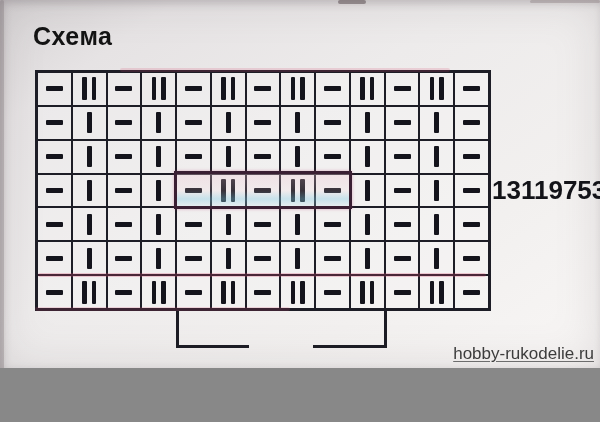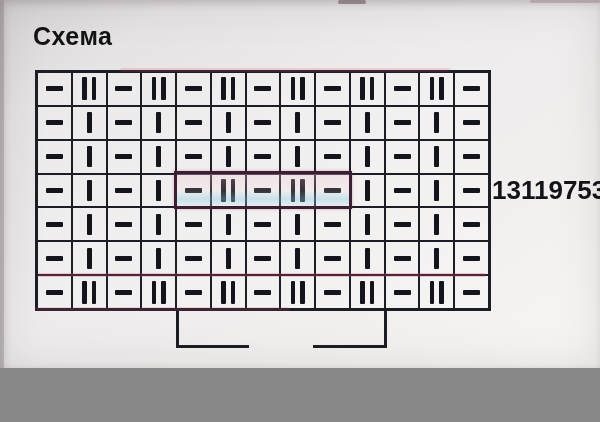--- a/index.html
+++ b/index.html
@@ -411,14 +411,15 @@
       <div class="row-num">5</div>
       <div class="row-num">3</div>
       <div class="row-num">1</div>
     </div>
 
   <div class="bracket-line bl-left-v"></div>
   <div class="bracket-line bl-right-v"></div>
   <div class="bracket-line bl-left-h"></div>
   <div class="bracket-line bl-right-h"></div>
 
+  <div class="watermark">hobby-rukodelie.ru</div>
 
 </div>
 
 </body></html>

